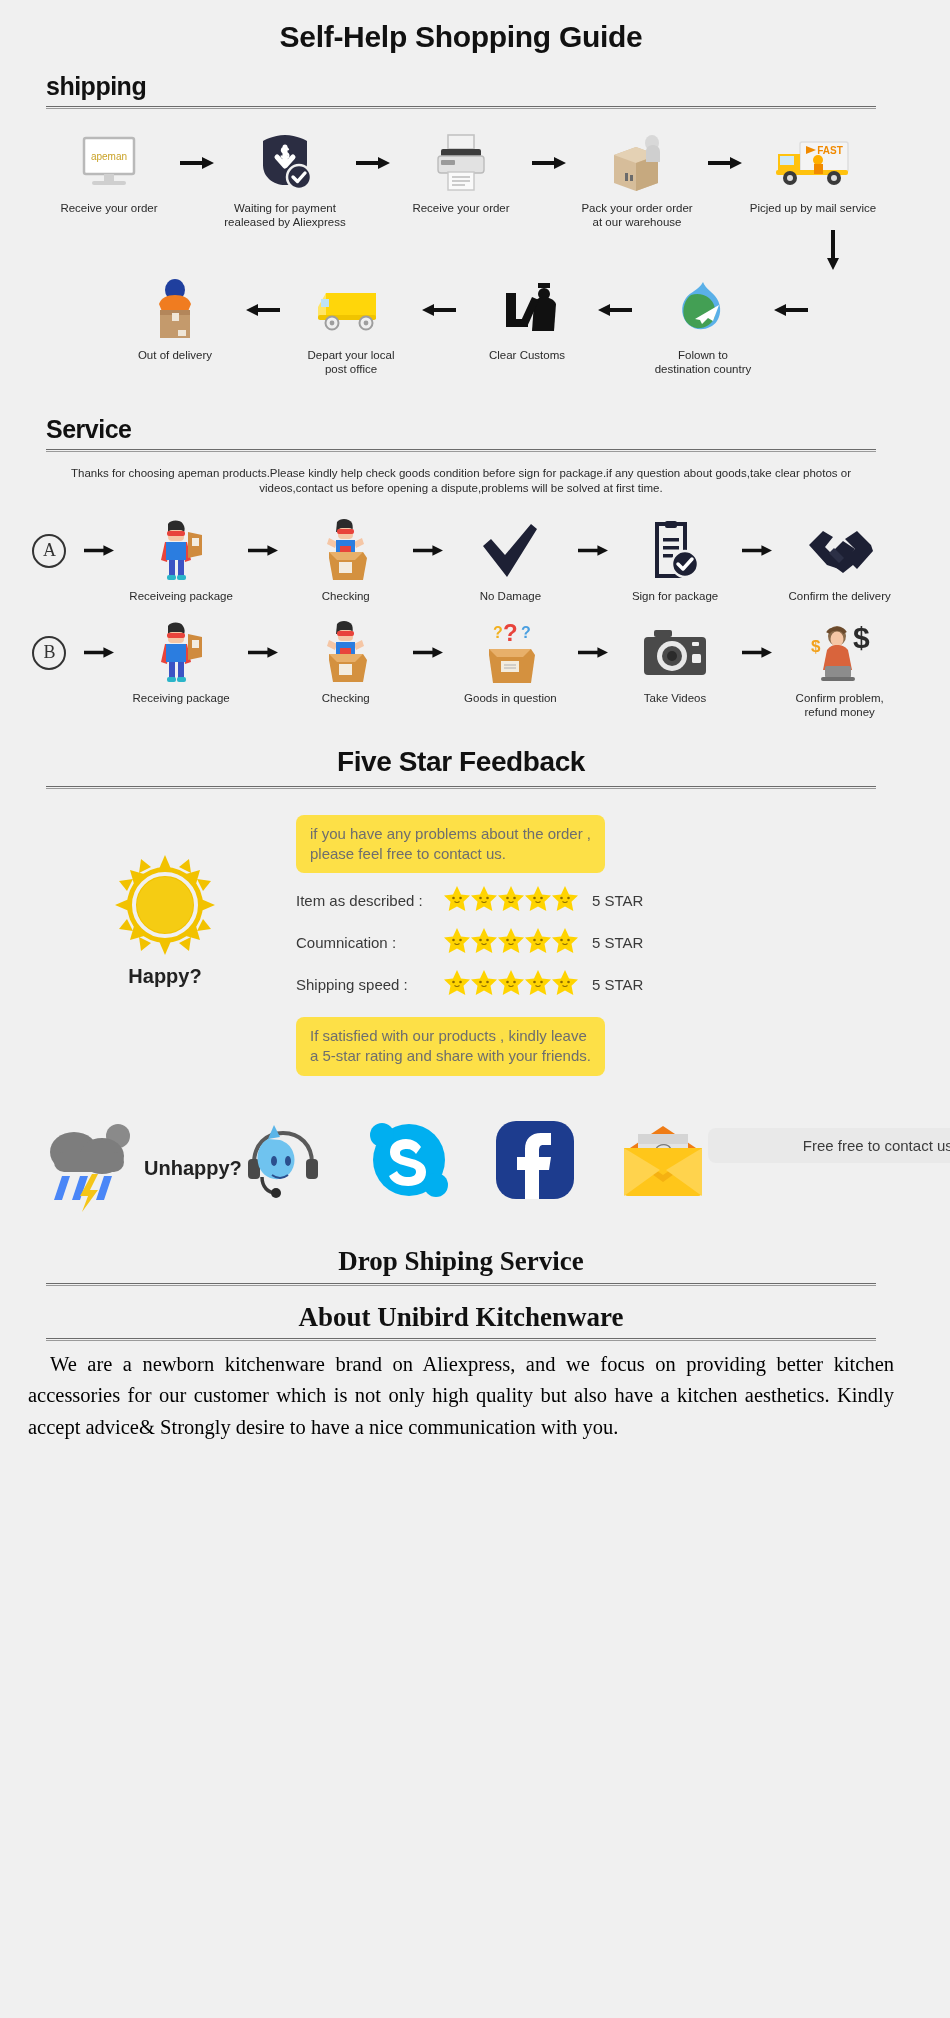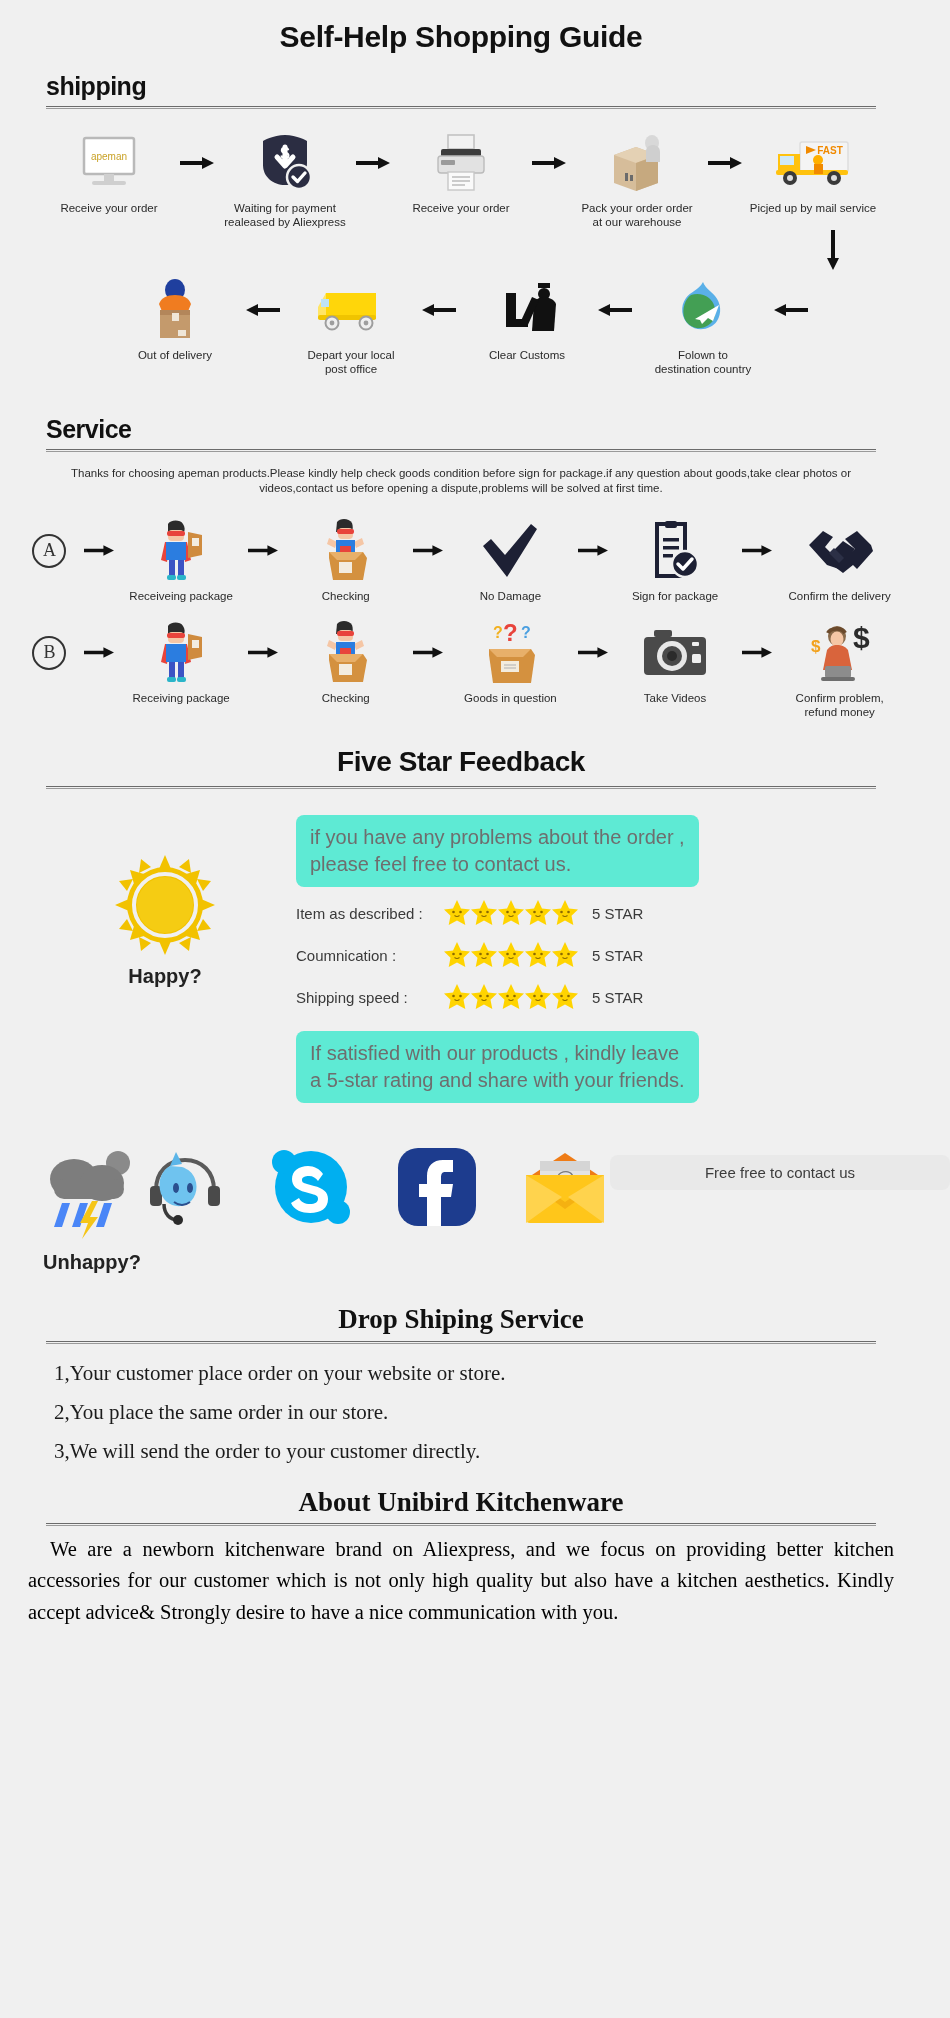--- a/index.html
+++ b/index.html
@@ -121,43 +121,43 @@
     display: flex; align-items:center; justify-content:center;
     font-size: 18px; color: #333;
     font-family: "Liberation Serif", serif;
   }
 
   
   .fb-wrap { display:flex; padding: 0 40px; margin-top: 26px; }
   .fb-left { width: 250px; display:flex; flex-direction:column; align-items:center; justify-content:flex-start; padding-top: 38px;}
   .fb-right { flex:1; padding-left: 6px; }
   .bubble {
-    background: #5eead4;
+    background: #fde047;
     border-radius: 8px;
     padding: 9px 14px;
     color: #6e6e6e;
-    font-size: 20px;
+    font-size: 15px;
     line-height: 1.35;
     display: inline-block;
   }
   .rating-row {
     display:flex; align-items:center; margin-top: 12px;
   }
   .rating-label {
     width: 148px;
     font-size: 15px;
     color: #3a3a3a;
   }
   .stars { display:flex; gap: 1px; }
   .star-txt { margin-left: 14px; font-size: 15px; color:#3a3a3a; }
   .happy-label { font-size: 20px; font-weight: bold; color:#222; margin-top: 8px; }
 
   
   .social-wrap { display:flex; padding: 0 40px; margin-top: 38px; align-items:flex-start;}
-  .social-left { width: 250px; display:flex; flex-direction:column; align-items:center;}
+  .social-left { width: 250px; display:flex; flex-direction:row; align-items:center;}
   .social-right { flex:1; display:flex; flex-direction:row; align-items:flex-start;}
   .social-icons { display:flex; align-items:center; gap: 42px; height: 96px;}
   .contact-bar {
     margin-top: 14px;
     background: #e9e9e9;
     border-radius: 8px;
     width: 340px;
     text-align:center;
     padding: 9px 0;
     font-size: 15px;
@@ -855,24 +855,19 @@
         </a>
       </div>
 
       <div class="contact-bar">Free free to contact us</div>
     </div>
   </div>
 
   <div class="serif-title" style="margin-top:30px;">Drop Shiping Service</div>
   <div class="sec-rule" style="margin-top:6px;"></div>
 
-  <div class="ds-list">
-    <div class="ds-item">1,Your customer place order on your website or store.</div>
-    <div class="ds-item">2,You place the same order in our store.</div>
-    <div class="ds-item">3,We will send the order to your customer directly.</div>
-  </div>
 
   <div class="serif-title" style="margin-top:16px;">About Unibird Kitchenware</div>
   <div class="sec-rule" style="margin-top:5px;"></div>
 
   <div class="about-p">We are a newborn kitchenware brand on Aliexpress, and we focus on providing better kitchen accessories for our customer which is not only high quality but also have a kitchen aesthetics. Kindly accept advice&amp; Strongly desire to have a nice communication with you.</div>
 
 </div>
 
 </body></html>

